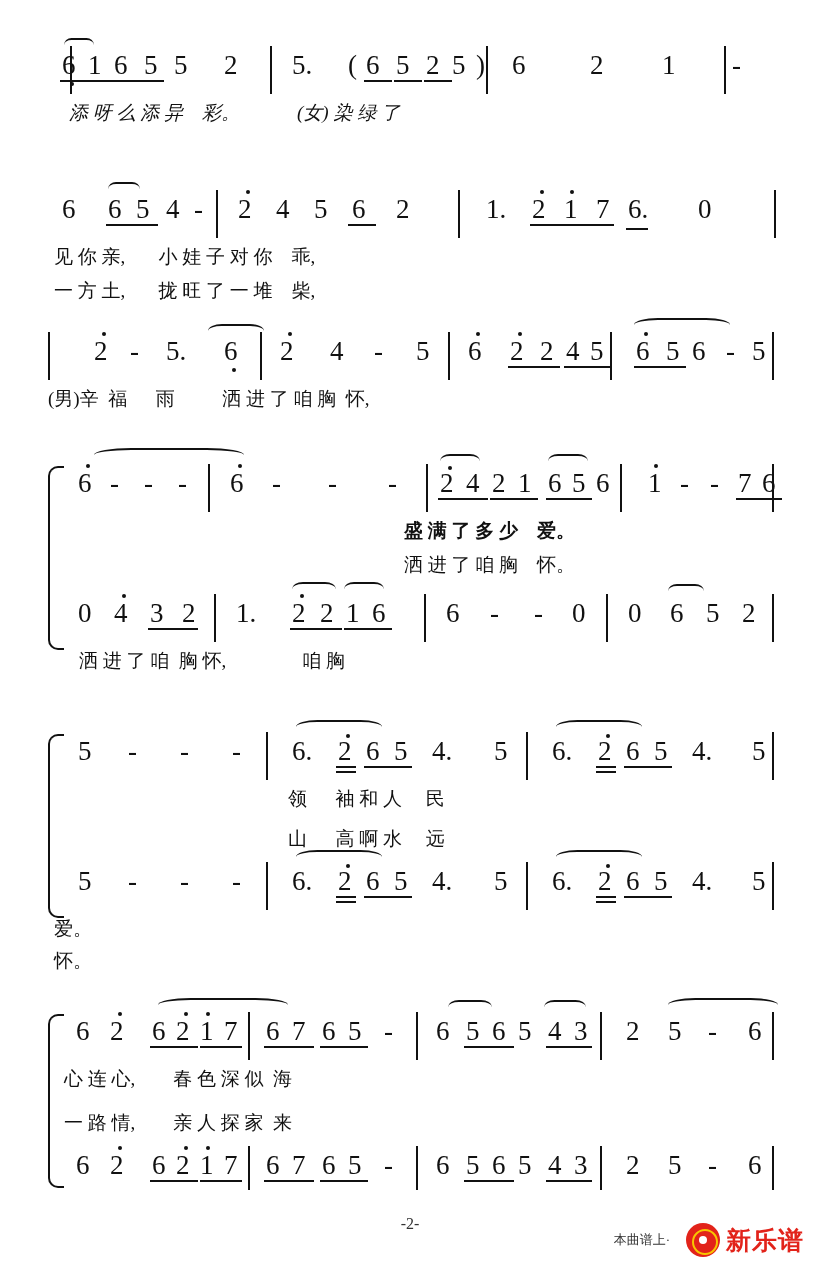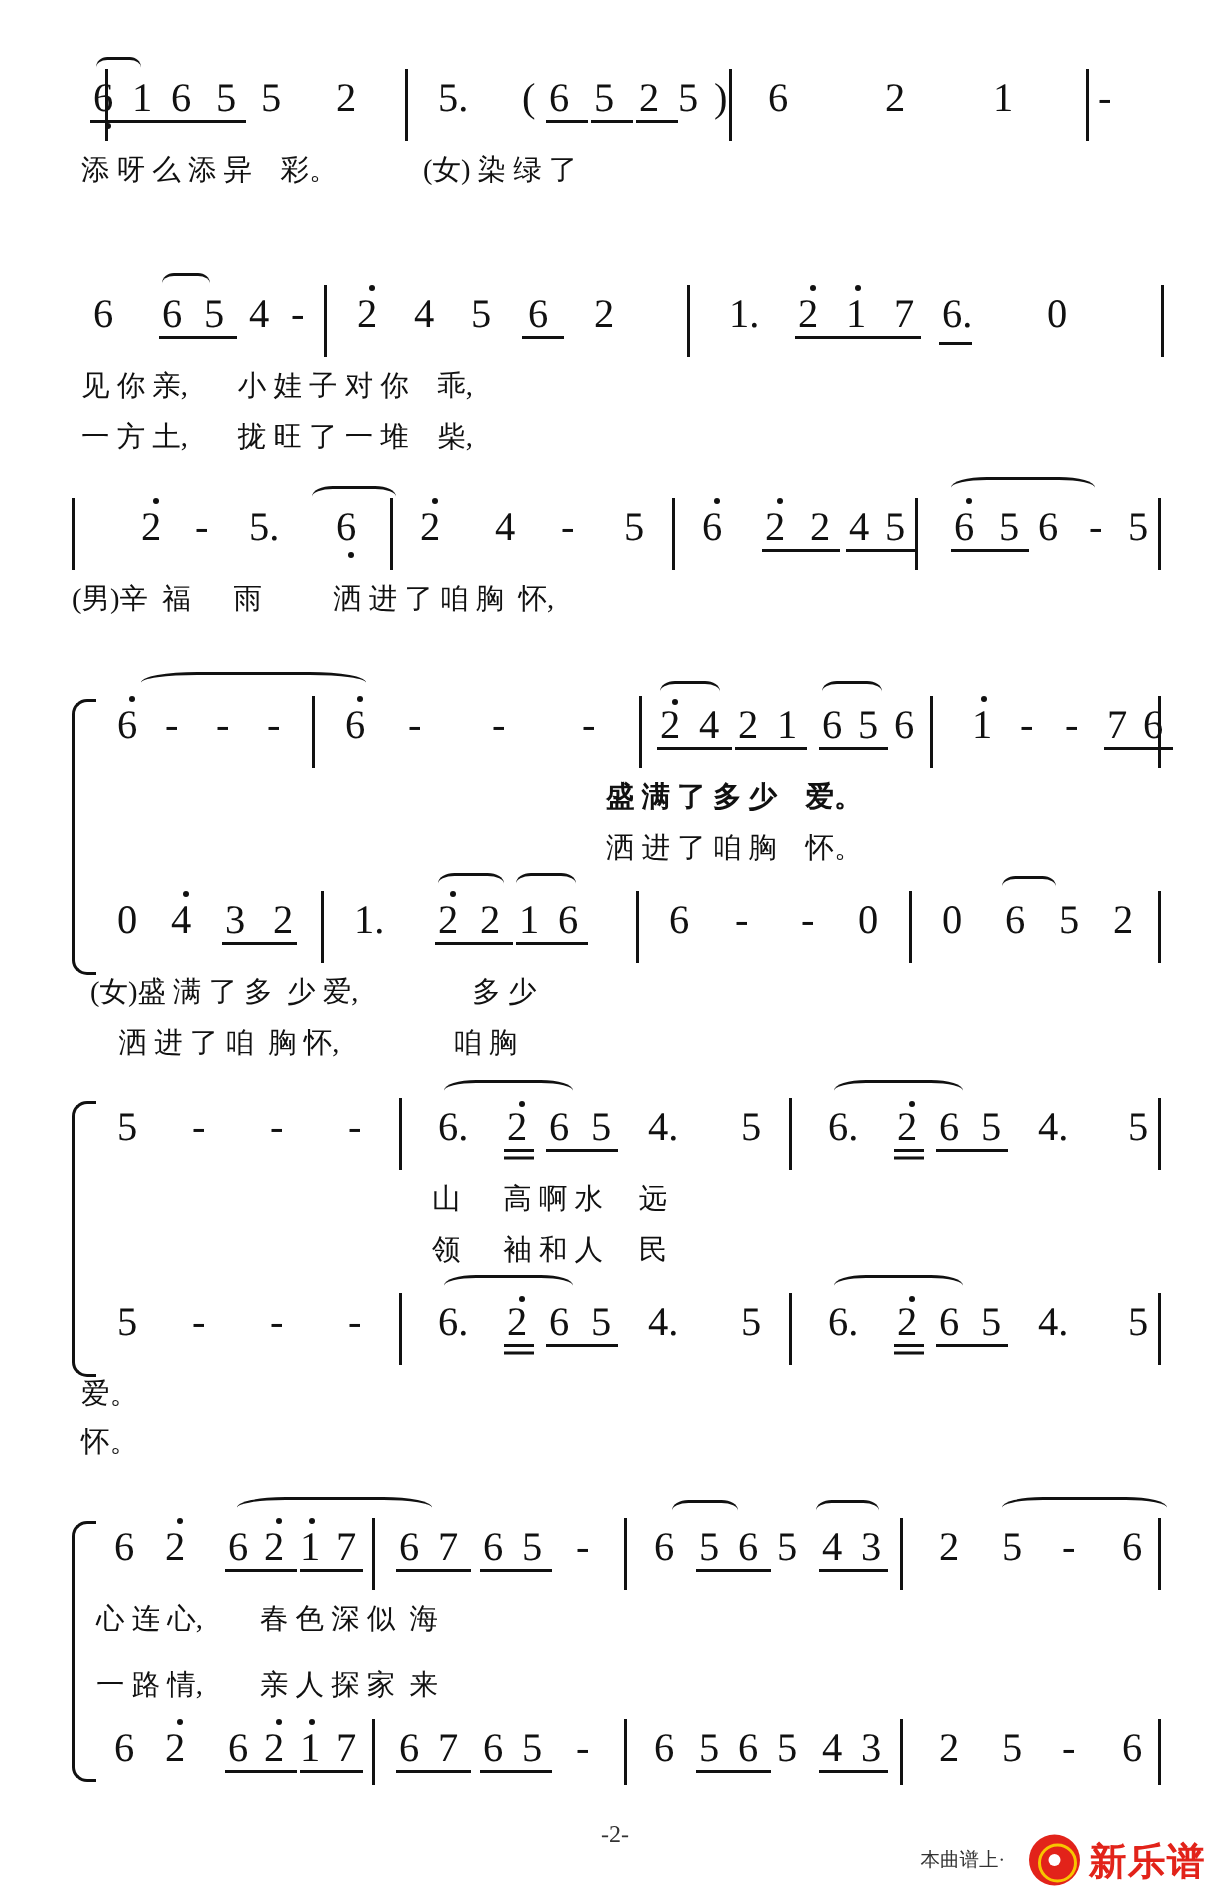--- a/index.html
+++ b/index.html
@@ -65,21 +65,21 @@
       <div class="beam" style="left:316px;top:36px;width:28px;"></div>
       <div class="beam" style="left:346px;top:36px;width:28px;"></div>
       <div class="beam" style="left:376px;top:36px;width:28px;"></div>
 
       <div class="note" style="left:464px;">6</div>
       <div class="note" style="left:542px;">2</div>
       <div class="note" style="left:614px;">1</div>
       <div class="note" style="left:684px;">-</div>
     </div>
     <div class="lyr" style="height:34px;">
-      <div class="ly" style="left:6px;">添 呀 么 添 异    彩。            (女) 染 绿 了</div>
+      <div class="ly" style="left:21px;font-style:italic;">添 呀 么 添 异    彩。            (女) 染 绿 了</div>
     </div>
   </div>
 
   <div class="sys" style="top:188px;">
     <div class="notes" style="height:56px;">
       <div class="bar" style="left:168px;top:2px;height:48px;"></div>
       <div class="bar" style="left:410px;top:2px;height:48px;"></div>
       <div class="bar" style="left:726px;top:2px;height:48px;"></div>
 
       <div class="note" style="left:14px;">6</div>
@@ -243,23 +243,20 @@
       <div class="note" style="left:486px;">-</div>
       <div class="note" style="left:524px;">0</div>
 
       <div class="note" style="left:580px;">0</div>
       <div class="slur" style="left:620px;top:-8px;width:36px;"></div>
       <div class="note" style="left:622px;">6</div>
       <div class="note" style="left:658px;">5</div>
       <div class="note" style="left:694px;">2</div>
     </div>
     <div class="lyr" style="height:34px;">
-      <div class="ly" style="left:12px;">(女)盛 满 了 多  少 爱,                多 少</div>
-    </div>
-    <div class="lyr" style="height:34px;">
       <div class="ly" style="left:12px;">    洒 进 了 咱  胸 怀,                咱 胸</div>
     </div>
   </div>
 
   <div class="sys" style="top:730px;">
     <div class="brace" style="left:0px;top:4px;height:180px;"></div>
 
     <div class="notes" style="height:56px;">
       <div class="bar" style="left:218px;top:2px;height:48px;"></div>
       <div class="bar" style="left:478px;top:2px;height:48px;"></div>
@@ -287,25 +284,25 @@
       <div class="note" style="left:550px;">2</div>
       <div class="dotup" style="left:558px;top:4px;"></div>
       <div class="note" style="left:578px;">6</div>
       <div class="note" style="left:606px;">5</div>
       <div class="beam" style="left:548px;top:36px;width:20px;"></div>
       <div class="beam" style="left:548px;top:41px;width:20px;"></div>
       <div class="beam" style="left:576px;top:36px;width:48px;"></div>
       <div class="note" style="left:644px;">4.</div>
       <div class="note" style="left:704px;">5</div>
     </div>
-    <div class="lyr" style="height:34px;">
-      <div class="ly" style="left:240px;">山      高 啊 水     远</div>
-    </div>
     <div class="lyr" style="height:40px;">
       <div class="ly" style="left:240px;">领      袖 和 人     民</div>
+    </div>
+    <div class="lyr" style="height:34px;">
+      <div class="ly" style="left:240px;">山      高 啊 水     远</div>
     </div>
 
     <div class="notes" style="height:56px;">
       <div class="bar" style="left:218px;top:2px;height:48px;"></div>
       <div class="bar" style="left:478px;top:2px;height:48px;"></div>
       <div class="bar" style="left:724px;top:2px;height:48px;"></div>
 
       <div class="note" style="left:30px;">5</div>
       <div class="note" style="left:80px;">-</div>
       <div class="note" style="left:132px;">-</div>

